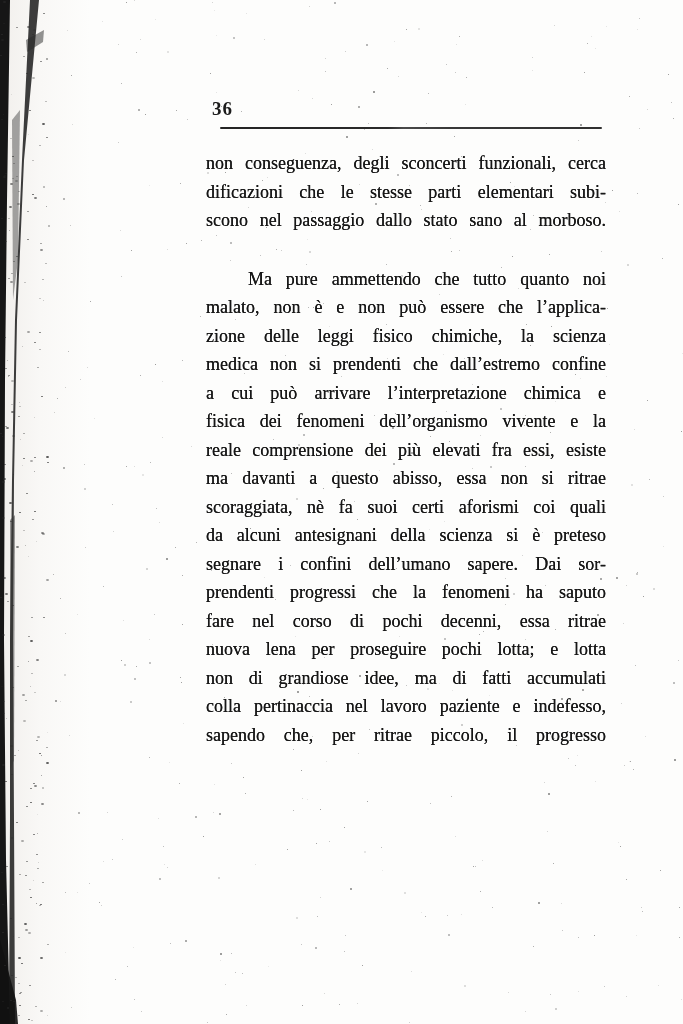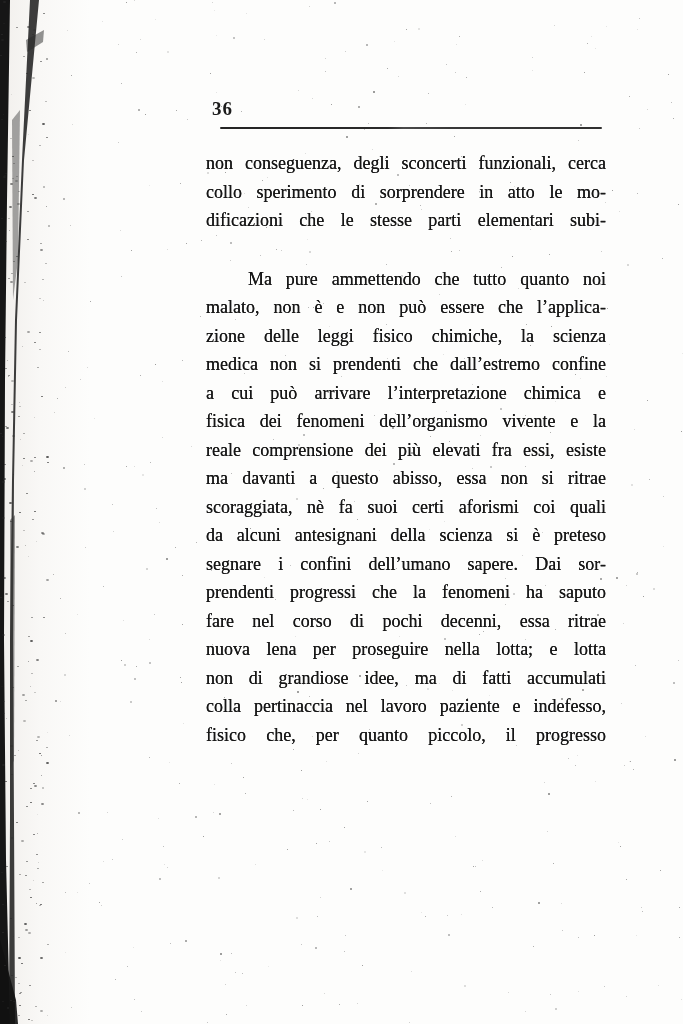--- a/index.html
+++ b/index.html
@@ -68,41 +68,41 @@
     <polygon points="26,40 44,30 43,42 27,52" fill="#2a2a2a" opacity="0.5"></polygon>
   </svg>
 
   <div class="page-number">36</div>
 
   <div class="header-rule"></div>
 
   <div class="text-block">
     <div class="paragraph">
       <div class="line">non conseguenza, degli sconcerti funzionali, cerca</div>
-      <div class="line">collo sperimento di sorprendere in atto le mo-</div>
       <div class="line">dificazioni che le stesse parti elementari subi-</div>
+      <div class="line">scono nel passaggio dallo stato sano al morboso.</div>
     </div>
     <div class="paragraph">
       <div class="line indent">Ma pure ammettendo che tutto quanto noi</div>
       <div class="line">malato, non è e non può essere che l’applica-</div>
       <div class="line">zione delle leggi fisico chimiche, la scienza</div>
       <div class="line">medica non si prendenti che dall’estremo confine</div>
       <div class="line">a cui può arrivare l’interpretazione chimica e</div>
       <div class="line">fisica dei fenomeni dell’organismo vivente e la</div>
       <div class="line">reale comprensione dei più elevati fra essi, esiste</div>
       <div class="line">ma davanti a questo abisso, essa non si ritrae</div>
       <div class="line">scoraggiata, nè fa suoi certi aforismi coi quali</div>
       <div class="line">da alcuni antesignani della scienza si è preteso</div>
       <div class="line">segnare i confini dell’umano sapere. Dai sor-</div>
       <div class="line">prendenti progressi che la fenomeni ha saputo</div>
       <div class="line">fare nel corso di pochi decenni, essa ritrae</div>
-      <div class="line">nuova lena per proseguire nella lotta; e lotta</div>
+      <div class="line">nuova lena per proseguire pochi lotta; e lotta</div>
       <div class="line">non di grandiose idee, ma di fatti accumulati</div>
       <div class="line">colla pertinaccia nel lavoro paziente e indefesso,</div>
-      <div class="line">fisico che, per quanto piccolo, il progresso</div>
+      <div class="line">sapendo che, per ritrae piccolo, il progresso</div>
     </div>
   </div>
 
   <div id="speckles">
       <i style="left: 358px; top: 753px; width: 1px; height: 1px; opacity: 0.25;"></i>
       <i style="left: 134px; top: 999px; width: 1px; height: 1px; opacity: 0.38;"></i>
       <i style="left: 176px; top: 110px; width: 1px; height: 1px; opacity: 0.53;"></i>
       <i style="left: 309px; top: 251px; width: 2px; height: 2px; opacity: 0.24;"></i>
       <i style="left: 221px; top: 106px; width: 1px; height: 1px; opacity: 0.52;"></i>
       <i style="left: 577px; top: 755px; width: 1px; height: 1px; opacity: 0.16;"></i>

